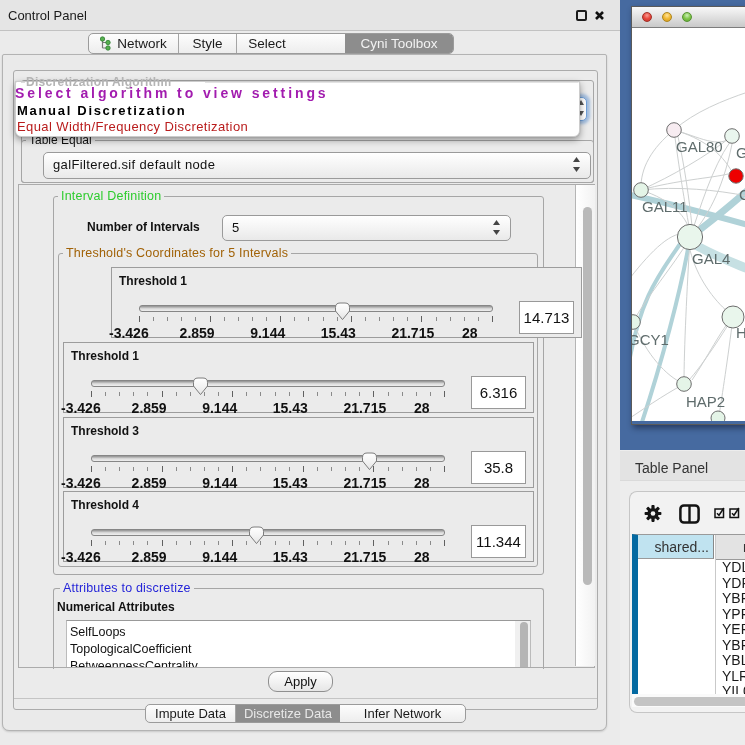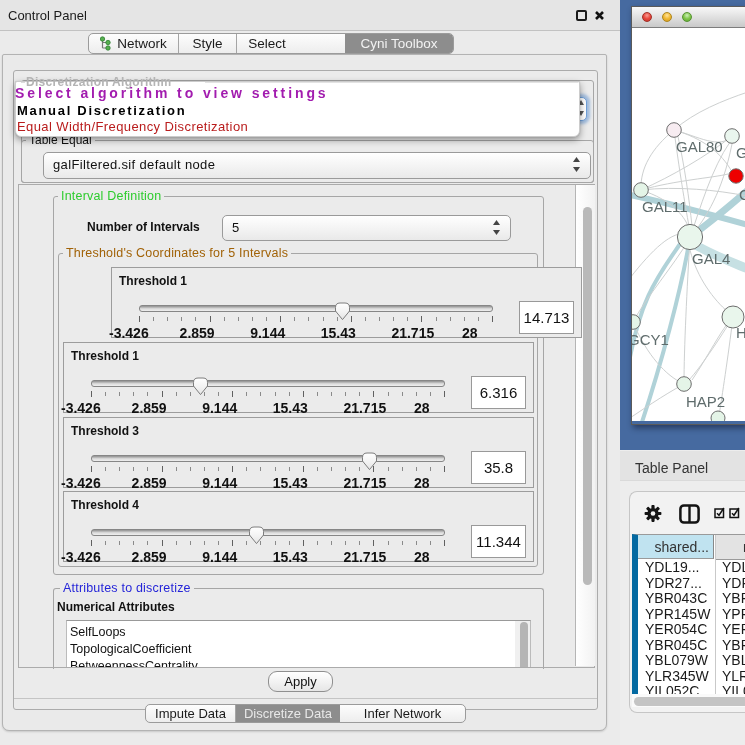--- a/index.html
+++ b/index.html
@@ -312,19 +312,18 @@
     <path d="M3 6.2 L5 8.2 L9.8 1" stroke="#111" stroke-width="1.5" fill="none"></path>
   </svg>
 <svg class="abs" style="left:728.5px;top:507px;" width="11" height="12" viewBox="0 0 11 12">
     <rect x="1" y="2" width="8.5" height="8.5" fill="none" stroke="#111" stroke-width="1.5"></rect>
     <path d="M3 6.2 L5 8.2 L9.8 1" stroke="#111" stroke-width="1.5" fill="none"></path>
   </svg>
 
 <div class="abs" style="left:632px;top:534px;width:113px;height:162px;background:#fff;border-left:6px solid #0369a1;border-top:1px solid #9a9a9a;overflow:hidden;">
   <div style="position:absolute;left:0;top:0;width:76px;height:24px;background:#c0e3f0;border-right:1px solid #888;border-bottom:1px solid #9a9a9a;font-size:14px;color:#333;text-align:right;padding-right:4px;box-sizing:border-box;line-height:24px;">shared...</div>
   <div style="position:absolute;left:77px;top:0;width:36px;height:24px;background:#e3e3e3;border-bottom:1px solid #9a9a9a;font-size:14px;color:#333;padding-left:28px;line-height:24px;">n.</div>
-  <div style="position:absolute;left:7px;top:25px;font-size:14px;color:#1a1a1a;line-height:15.5px;">YDL19...<br>YDR27...<br>YBR043C<br>YPR145W<br>YER054C<br>YBR045C<br>YBL079W<br>YLR345W<br>YIL052C</div>
   <div style="position:absolute;left:84px;top:25px;font-size:14px;color:#1a1a1a;line-height:15.5px;">YDL1<br>YDR2<br>YBR0<br>YPR1<br>YER0<br>YBR0<br>YBL0<br>YLR3<br>YIL0</div>
   <div style="position:absolute;left:76.5px;top:0;width:1px;height:162px;background:#c9c9c9;"></div>
 </div>
 
 <div class="abs" style="left:632px;top:694px;width:113px;height:13px;background:#fafafa;"></div>
 <div class="abs" style="left:634px;top:697px;width:111px;height:9px;background:#c4c4c4;border-radius:5px 0 0 5px;"></div>
 
 </body></html>

